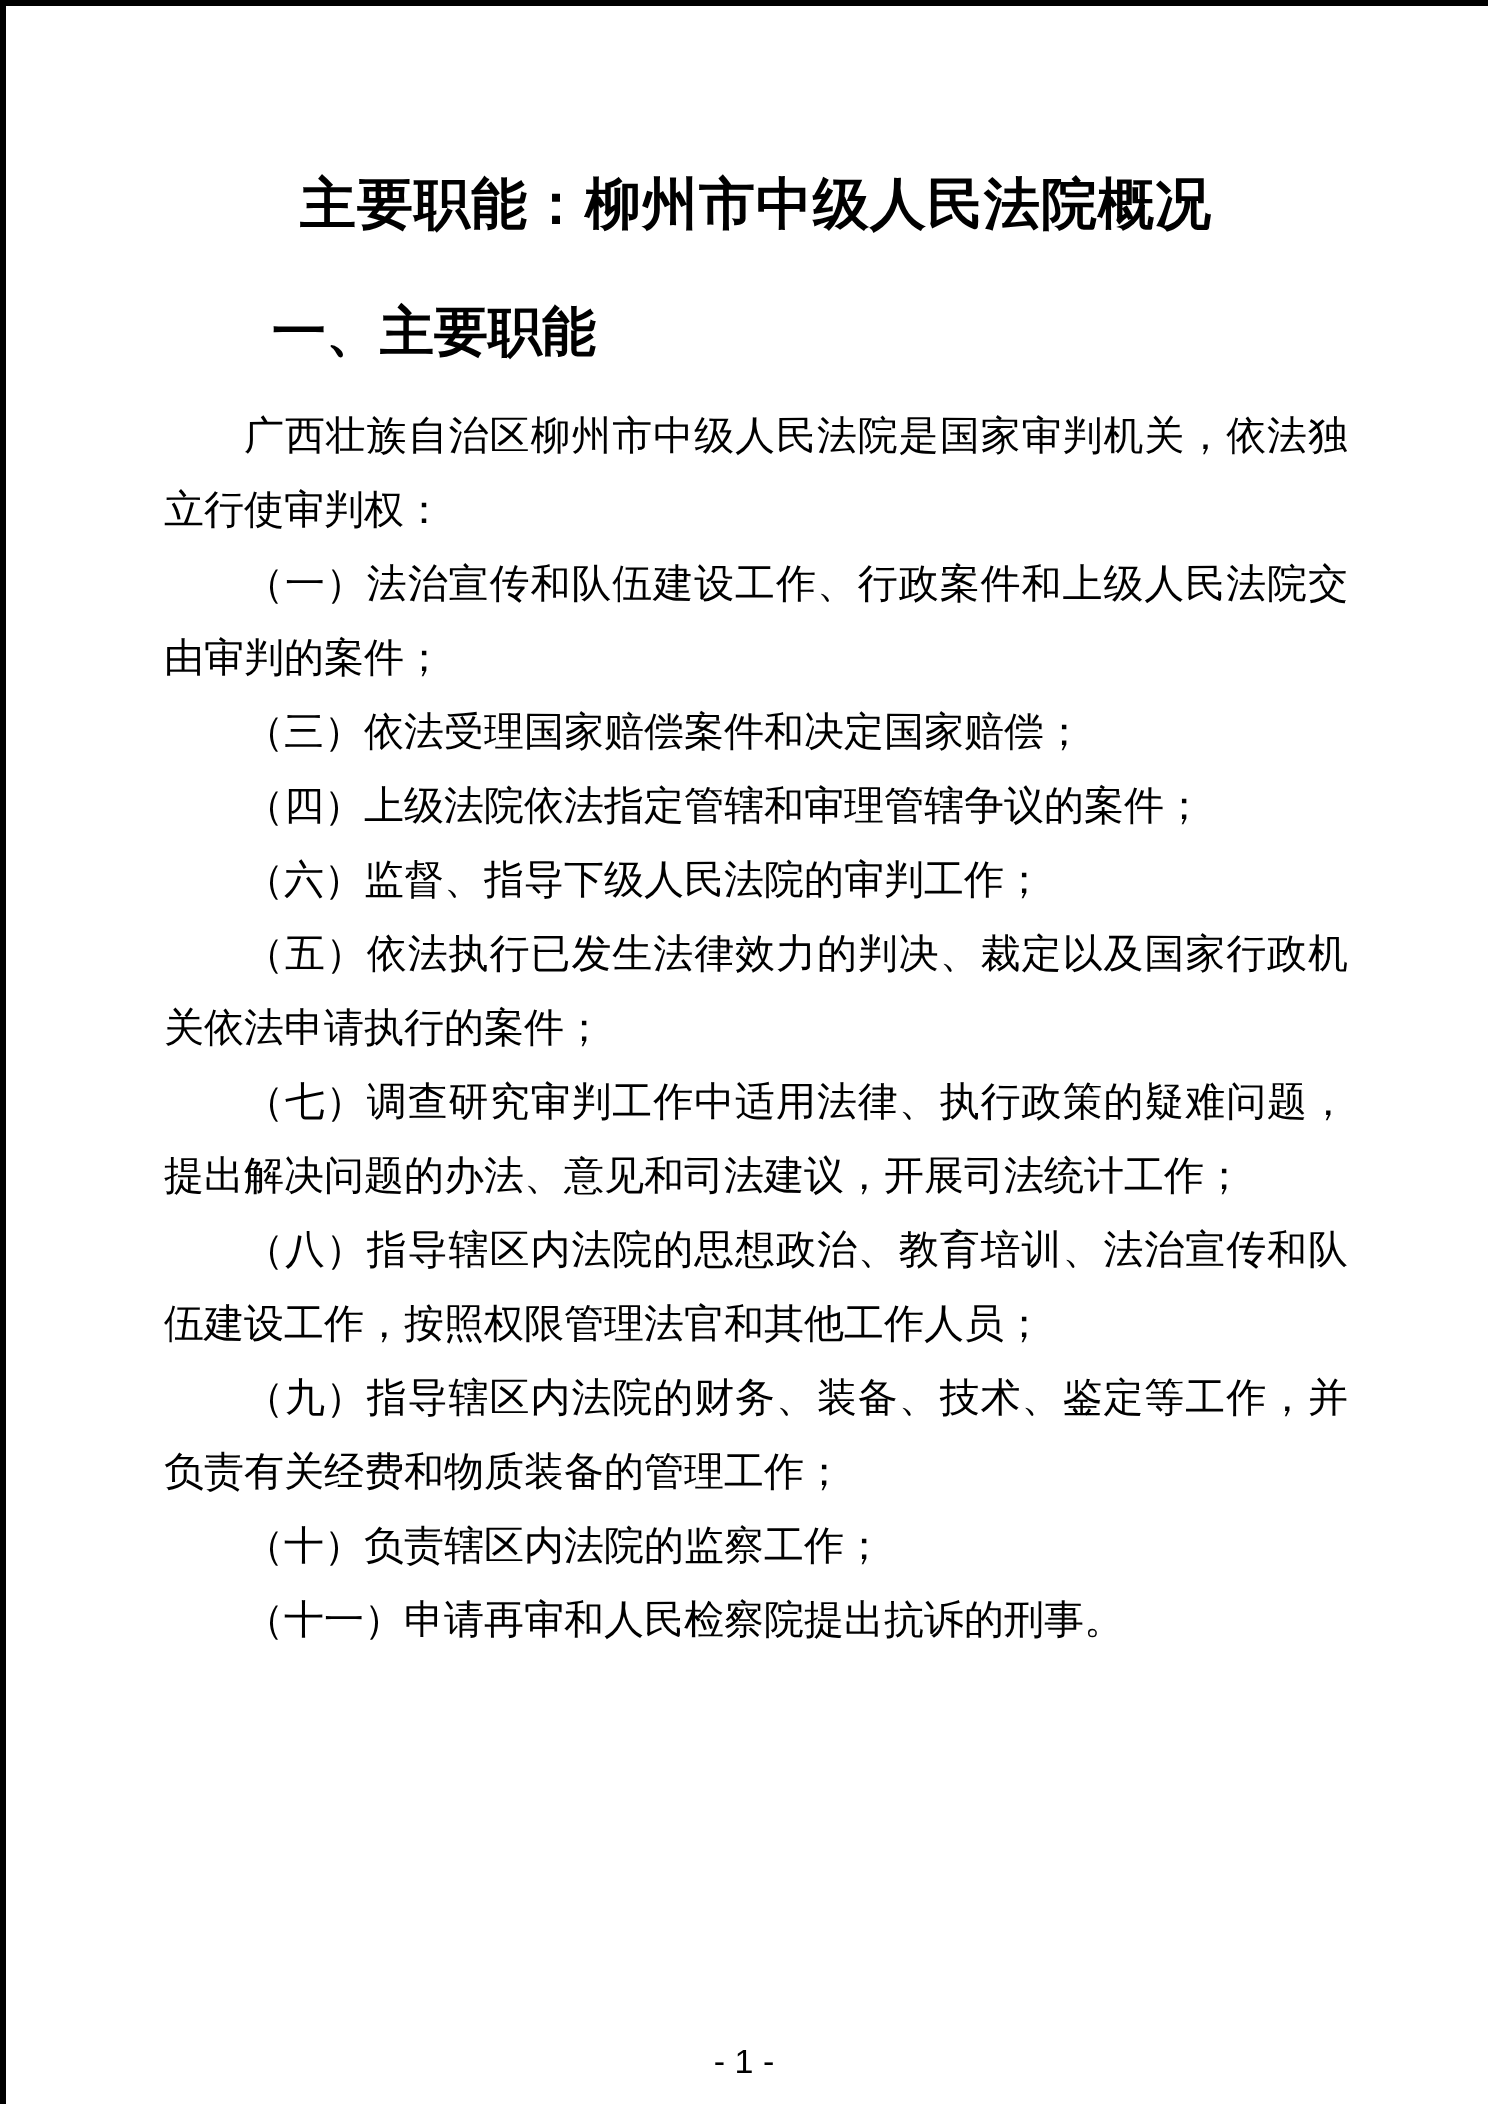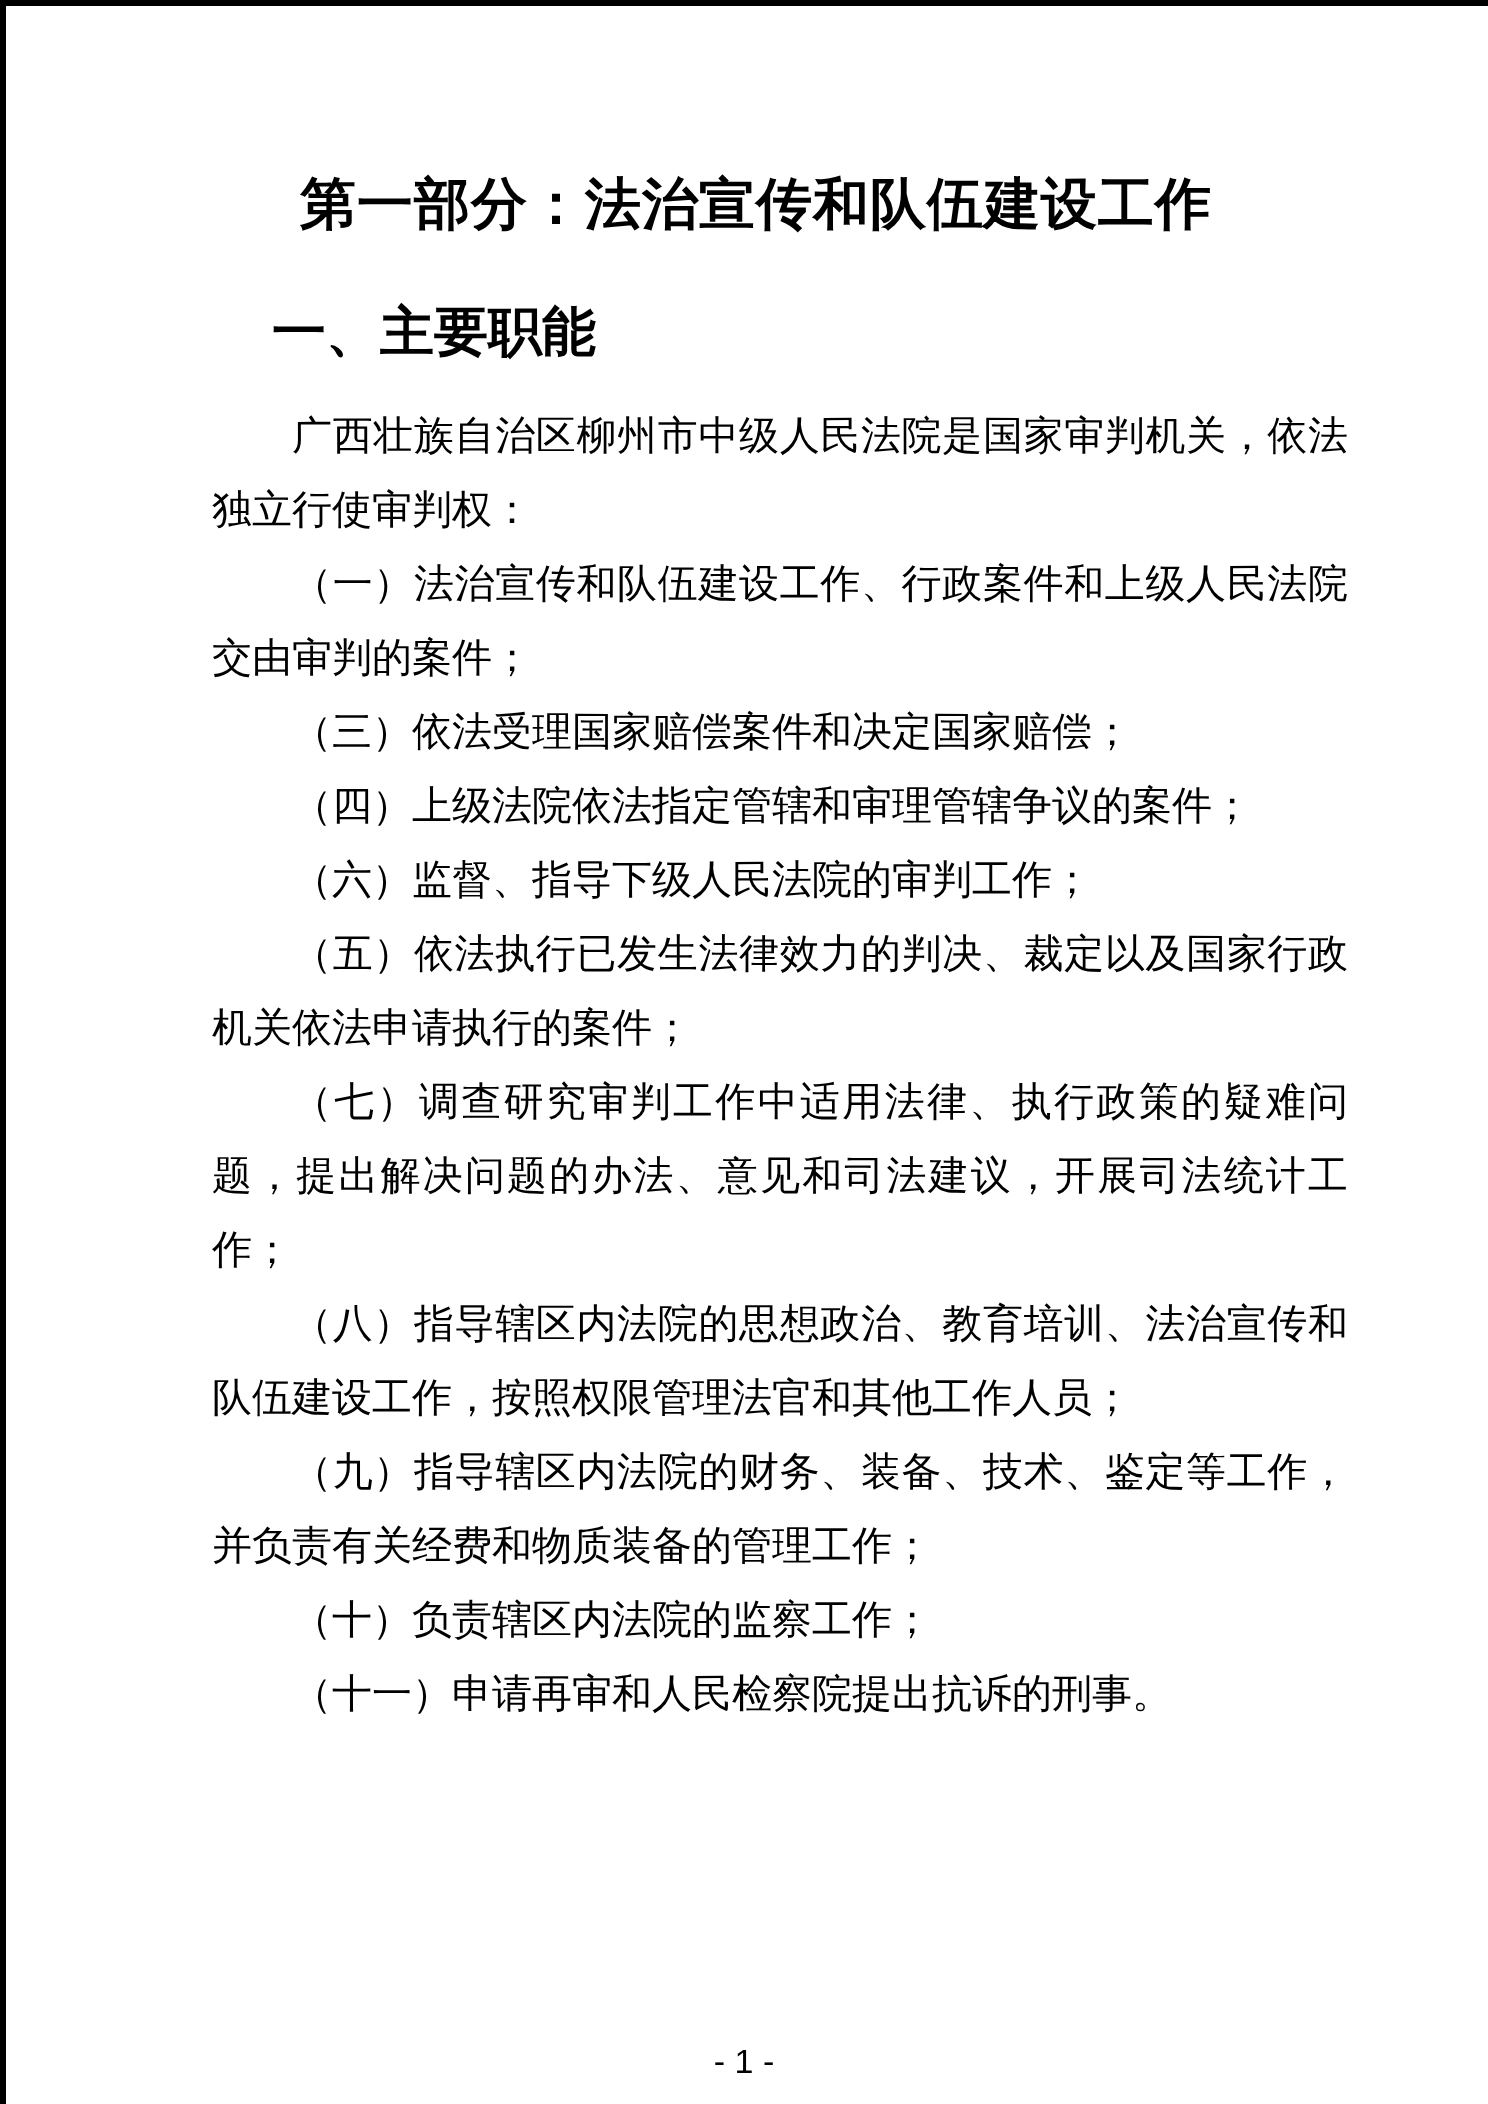--- a/index.html
+++ b/index.html
@@ -47,21 +47,20 @@
   }
   .section-heading {
     margin: 62px 0 0 0;
     font-size: 54px;
     font-weight: 700;
     line-height: 1.2;
     text-indent: 2em;
   }
   .body-block {
     margin-top: 34px;
-    margin-left: 48px;
   }
   .body-block p {
     margin: 0;
     font-size: 40px;
     line-height: 74px;
     text-align: justify;
     text-indent: 2em;
     word-break: break-all;
   }
   .footer {
@@ -75,21 +74,21 @@
   }
 </style>
 </head>
 <body>
 
 <div class="page">
   <div class="edge-top"></div>
   <div class="edge-left"></div>
 
   <div class="content">
-    <h1 class="doc-title">第一部分：法治宣传和队伍建设工作</h1>
+    <h1 class="doc-title">主要职能：柳州市中级人民法院概况</h1>
 
     <h2 class="section-heading">一、主要职能</h2>
 
     <div class="body-block">
       <p>广西壮族自治区柳州市中级人民法院是国家审判机关，依法独立行使审判权：</p>
       <p>（一）法治宣传和队伍建设工作、行政案件和上级人民法院交由审判的案件；</p>
       <p>（三）依法受理国家赔偿案件和决定国家赔偿；</p>
       <p>（四）上级法院依法指定管辖和审理管辖争议的案件；</p>
       <p>（六）监督、指导下级人民法院的审判工作；</p>
       <p>（五）依法执行已发生法律效力的判决、裁定以及国家行政机关依法申请执行的案件；</p>

